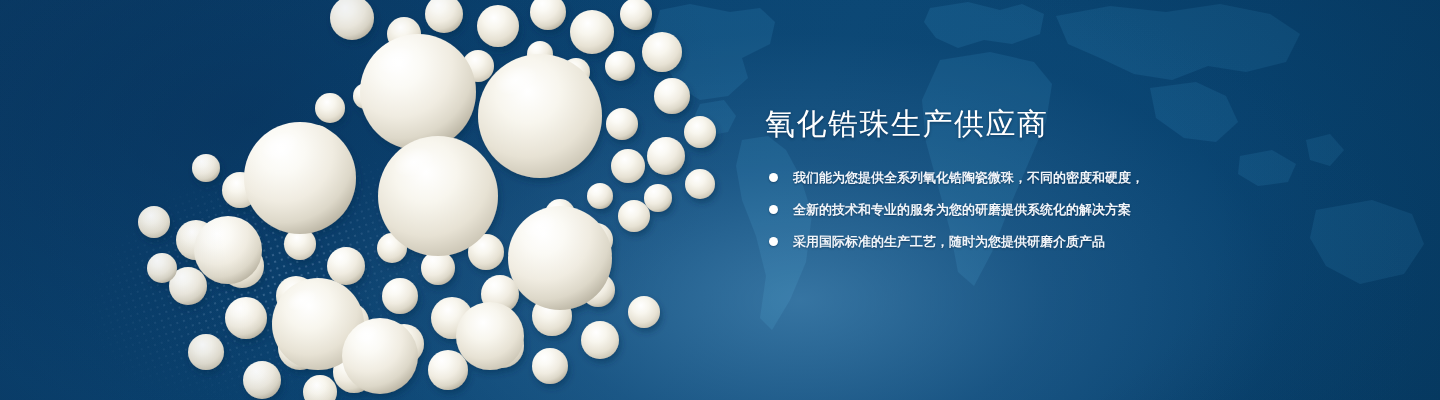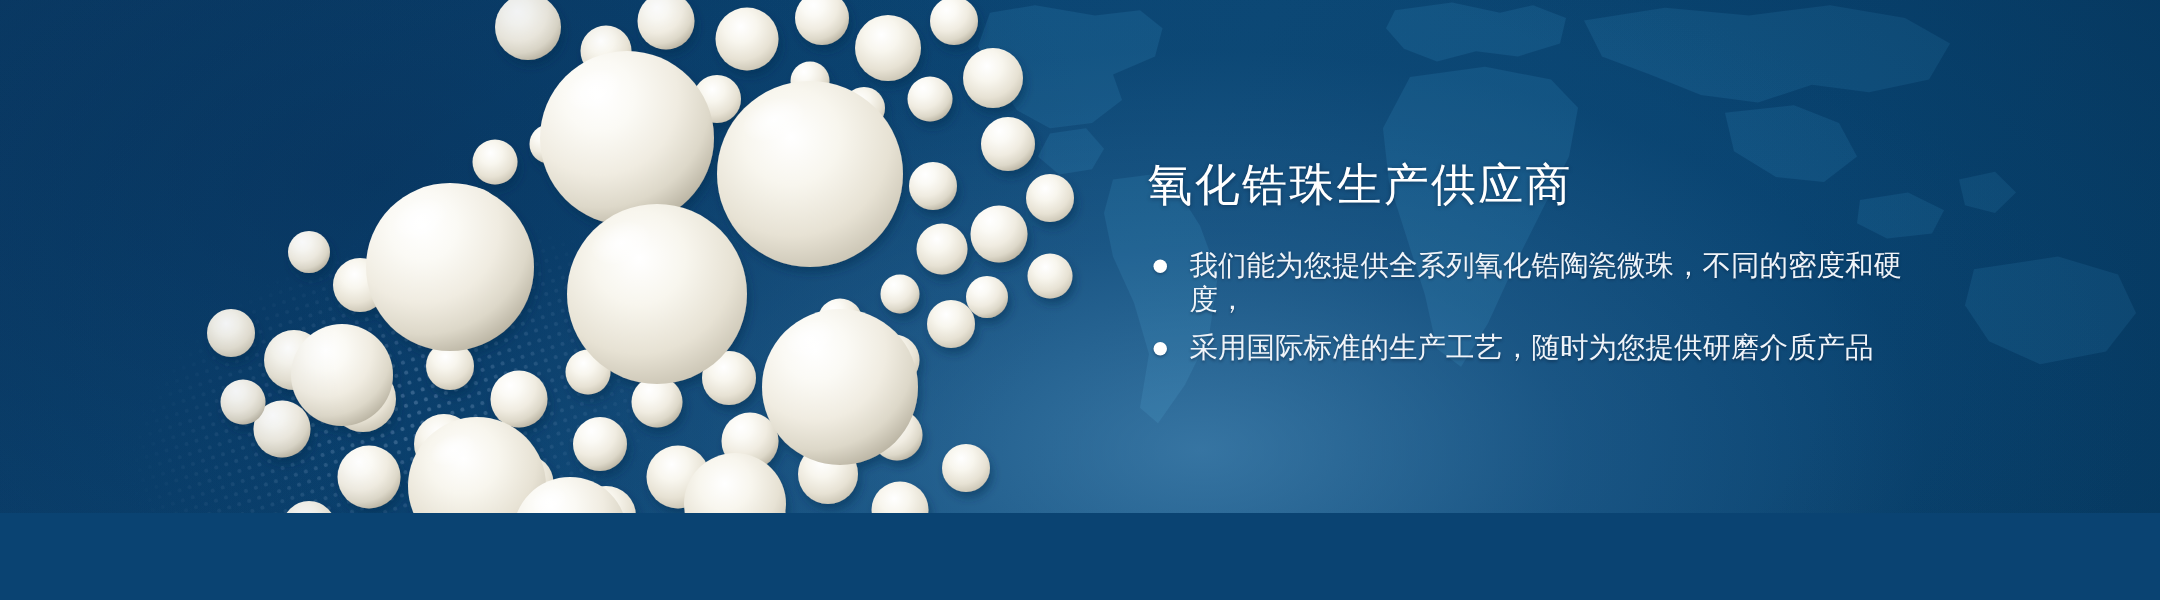--- a/index.html
+++ b/index.html
@@ -7,21 +7,21 @@
     padding: 0;
     background: #0a4372;
   }
   body {
     font-family: "Liberation Sans", "DejaVu Sans", sans-serif;
   }
 
   #banner {
     position: relative;
     width: 1440px;
-    height: 342px;
+    height: 400px;
     overflow: hidden;
     background: #a16207;
   }
 
   
   .bg-base {
     position: absolute;
     inset: 0;
     background:
       radial-gradient(ellipse 780px 430px at 800px 300px,
@@ -100,24 +100,25 @@
   }
   .bullets {
     list-style: none;
     margin: 0;
     padding: 0;
   }
   .bullet {
     position: relative;
     padding-left: 28px;
     margin-bottom: 9px;
-    font-size: 19px;
+    font-size: 13px;
     line-height: 23px;
     color: #f0f4f9;
     text-shadow: 0 1px 2px rgba(0,18,40,0.40);
+    font-weight: bold;
   }
   .bullet:last-child { margin-bottom: 12px; }
   .bullet .dot {
     position: absolute;
     left: 4px;
     top: 7px;
     width: 9px;
     height: 9px;
     border-radius: 50%;
     background: #ffffff;
@@ -285,18 +286,22 @@
   <div class="content">
     <h1 class="headline">氧化锆珠生产供应商</h1>
 
     <ul class="bullets">
       <li class="bullet">
         <span class="dot"></span>
         <span>我们能为您提供全系列氧化锆陶瓷微珠，不同的密度和硬度，</span>
       </li>
       <li class="bullet">
         <span class="dot"></span>
+        <span>全新的技术和专业的服务为您的研磨提供系统化的解决方案</span>
+      </li>
+      <li class="bullet">
+        <span class="dot"></span>
         <span>采用国际标准的生产工艺，随时为您提供研磨介质产品</span>
       </li>
     </ul>
   </div>
 
 </div>
 
 </body></html>

